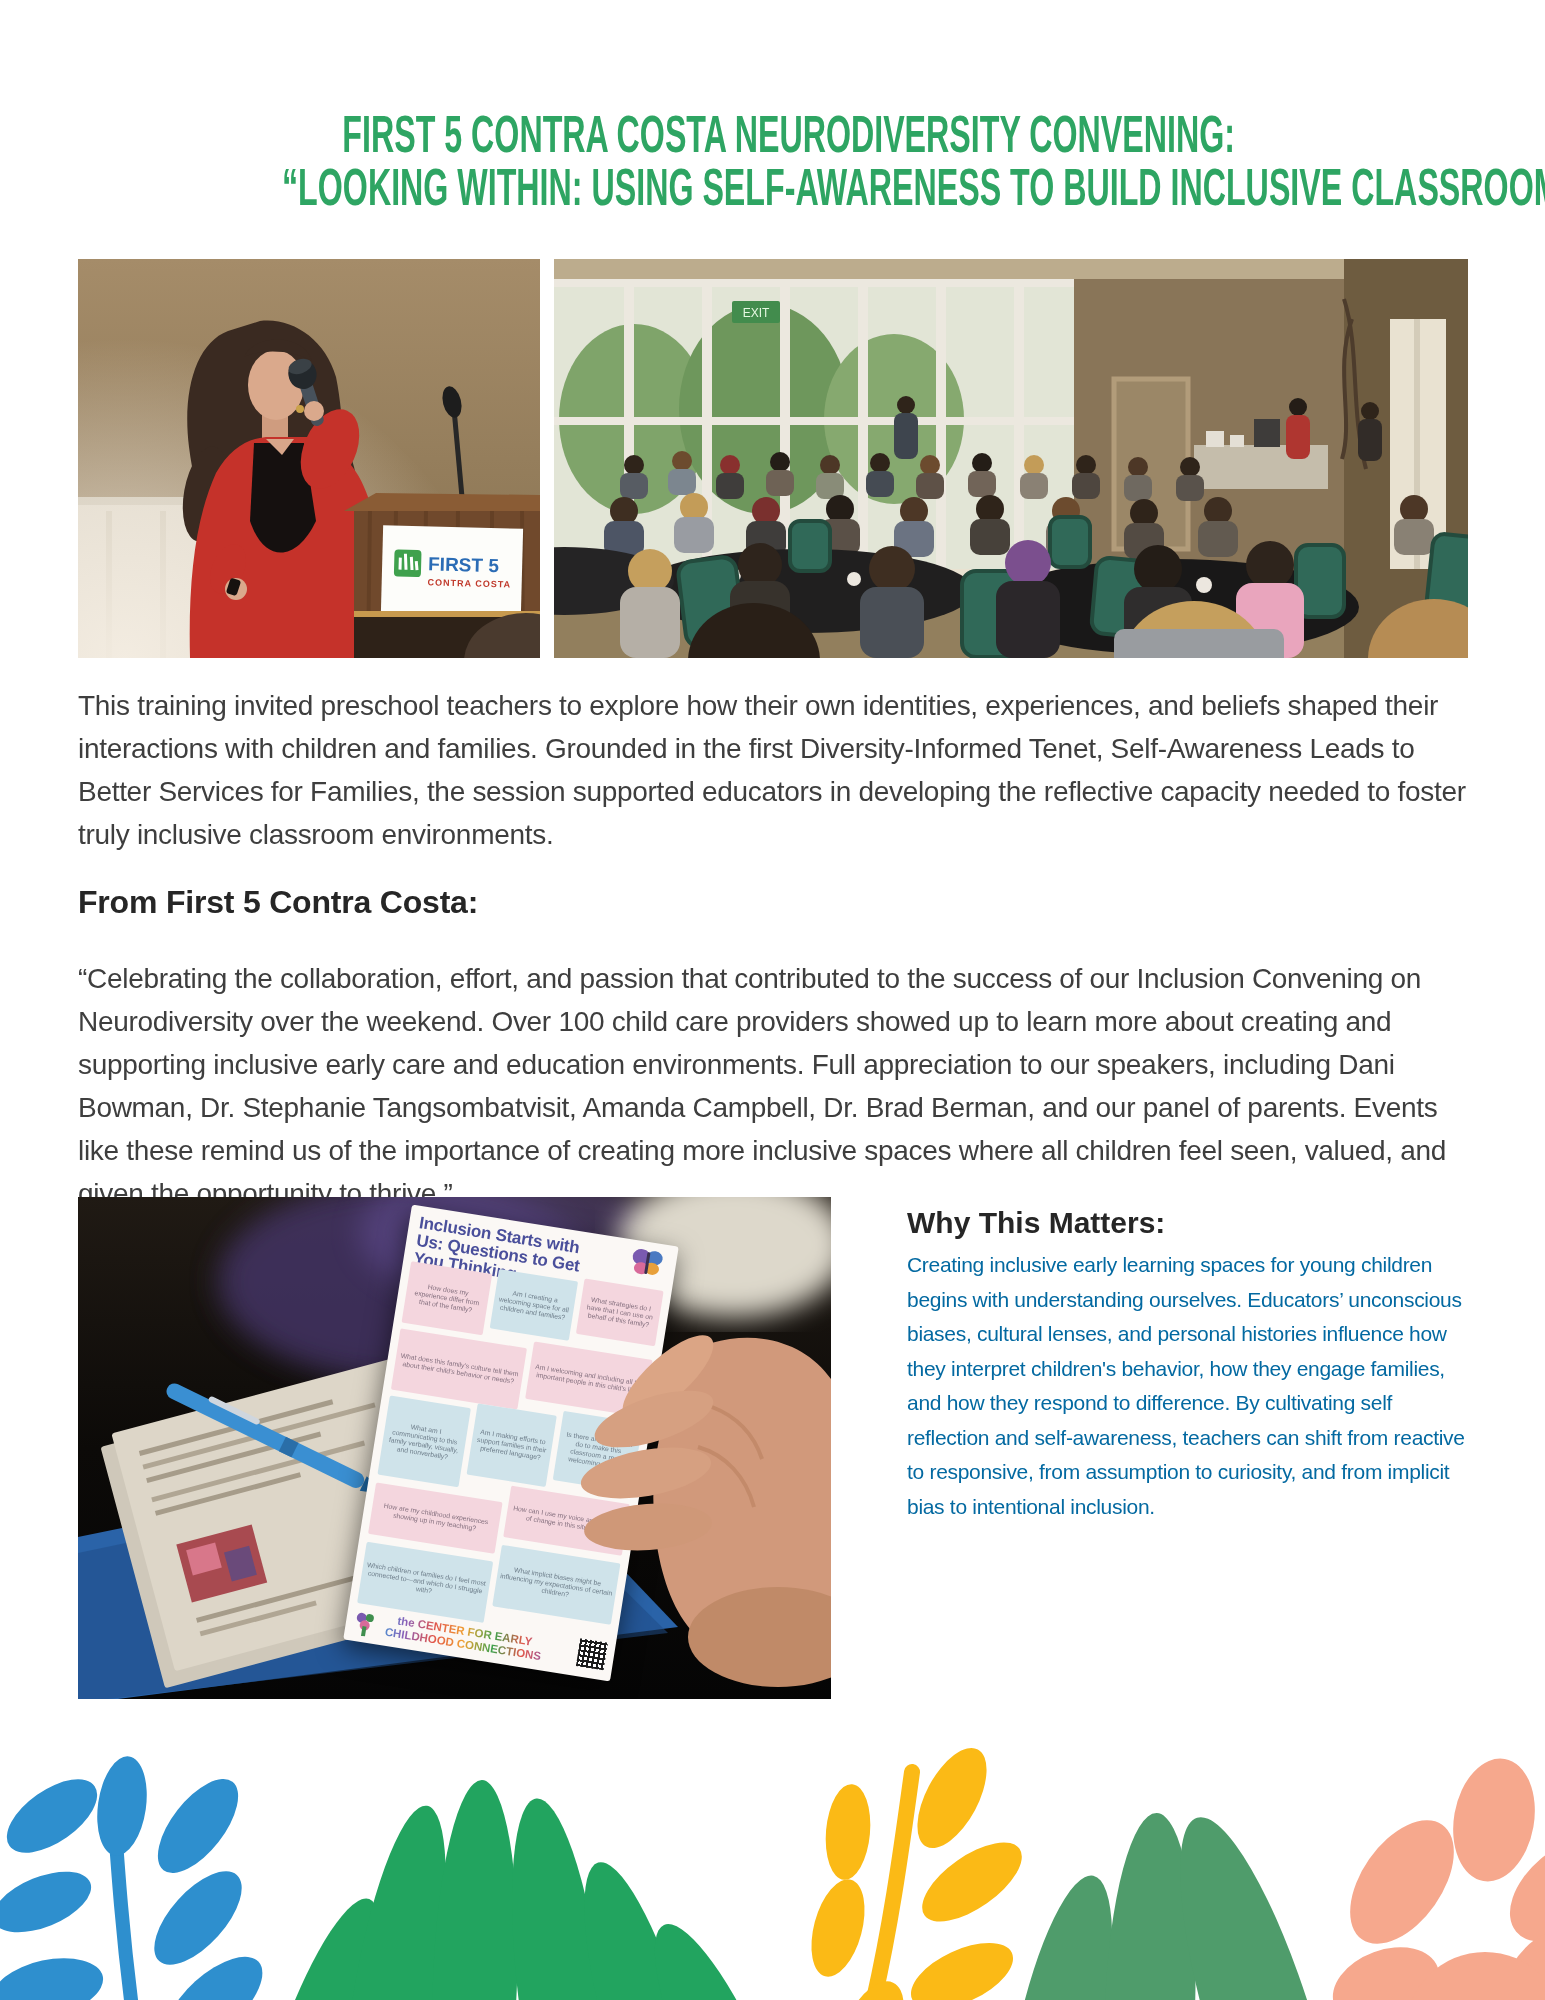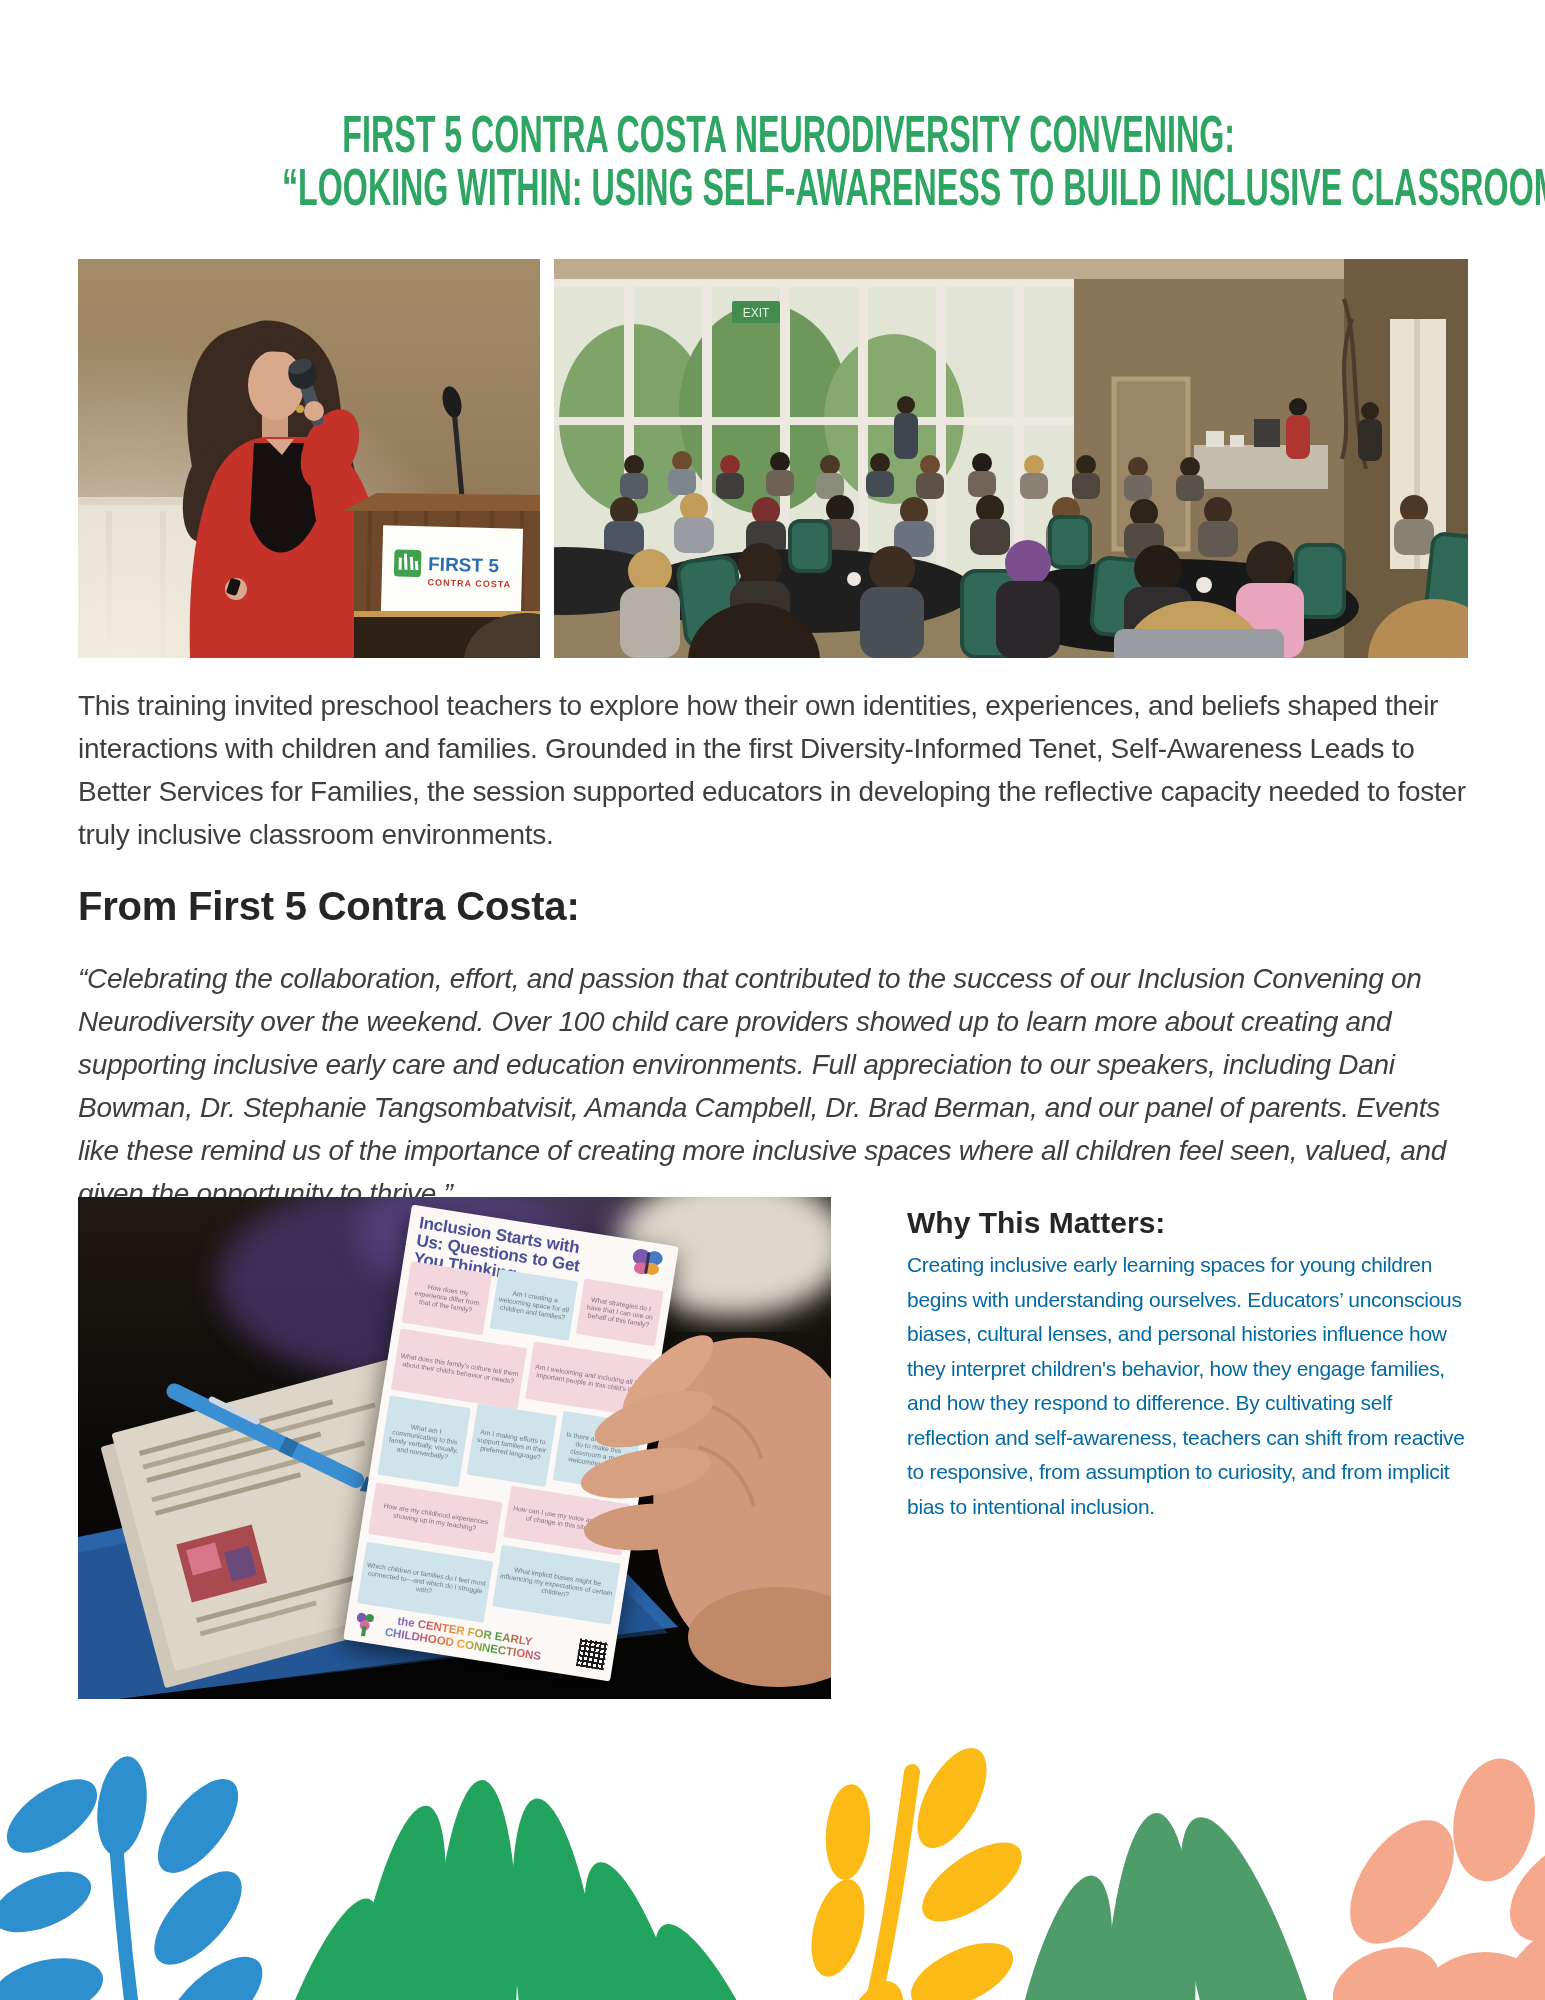--- a/index.html
+++ b/index.html
@@ -11,23 +11,23 @@
   .title .line span{display:inline-block;transform:scale(0.70,1.14);transform-origin:50% 50%;}
   
   .photo{position:absolute;overflow:hidden;background:#bef264;}
   .photo-speaker{left:78px;top:259px;width:462px;height:399px;}
   .photo-audience{left:554px;top:259px;width:914px;height:399px;}
   .photo-card{left:78px;top:1197px;width:753px;height:502px;background:#0a0908;}
   .photo svg{display:block;}
   
   .para{position:absolute;left:78px;width:1392px;font-size:28px;line-height:43px;letter-spacing:-0.3px;color:#3e3e3e;}
   .para-intro{top:656px;}
-  .sec-heading{position:absolute;left:78px;font-size:40px;font-weight:bold;color:#262626;letter-spacing:-0.2px;}
+  .sec-heading{position:absolute;left:78px;font-size:32px;font-weight:bold;color:#262626;letter-spacing:-0.2px;}
   .from-heading{top:884px;}
-  .para-quote{top:929px;font-style:italic;}
+  .para-quote{top:929px;}
   .why-col{position:absolute;left:907px;top:1206px;width:566px;}
   .why-heading{position:static;font-size:30px;font-weight:bold;color:#262626;}
   .why-body{margin-top:8px;font-size:21px;line-height:34.5px;letter-spacing:-0.3px;color:#0369a1;}
   
   .bgsvg,.handsvg{position:absolute;left:0;top:0;}
   .handsvg{pointer-events:none;}
   .incl-card{position:absolute;left:298px;top:26px;width:270px;height:440px;background:#fbf8f5;
              transform:rotate(9deg);transform-origin:50% 50%;border-radius:3px;
              box-shadow:0 8px 26px rgba(0,0,0,.55);padding:0;}
   .card-title{position:absolute;left:10px;top:8px;width:190px;font-size:17px;line-height:18px;

